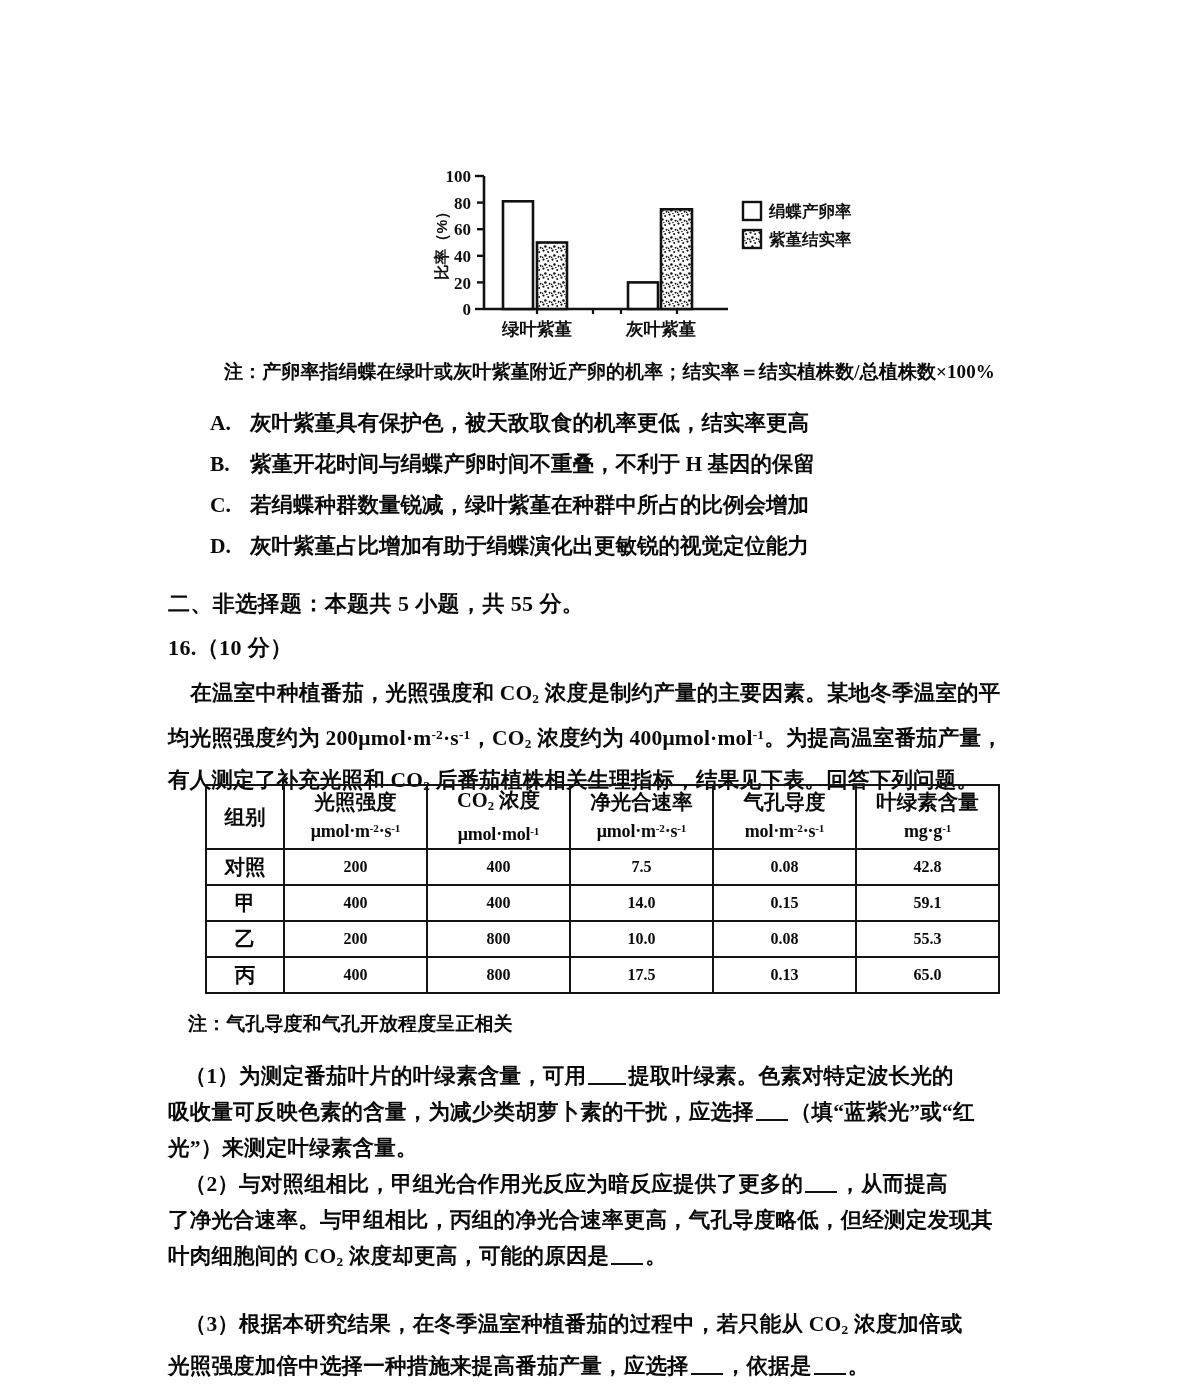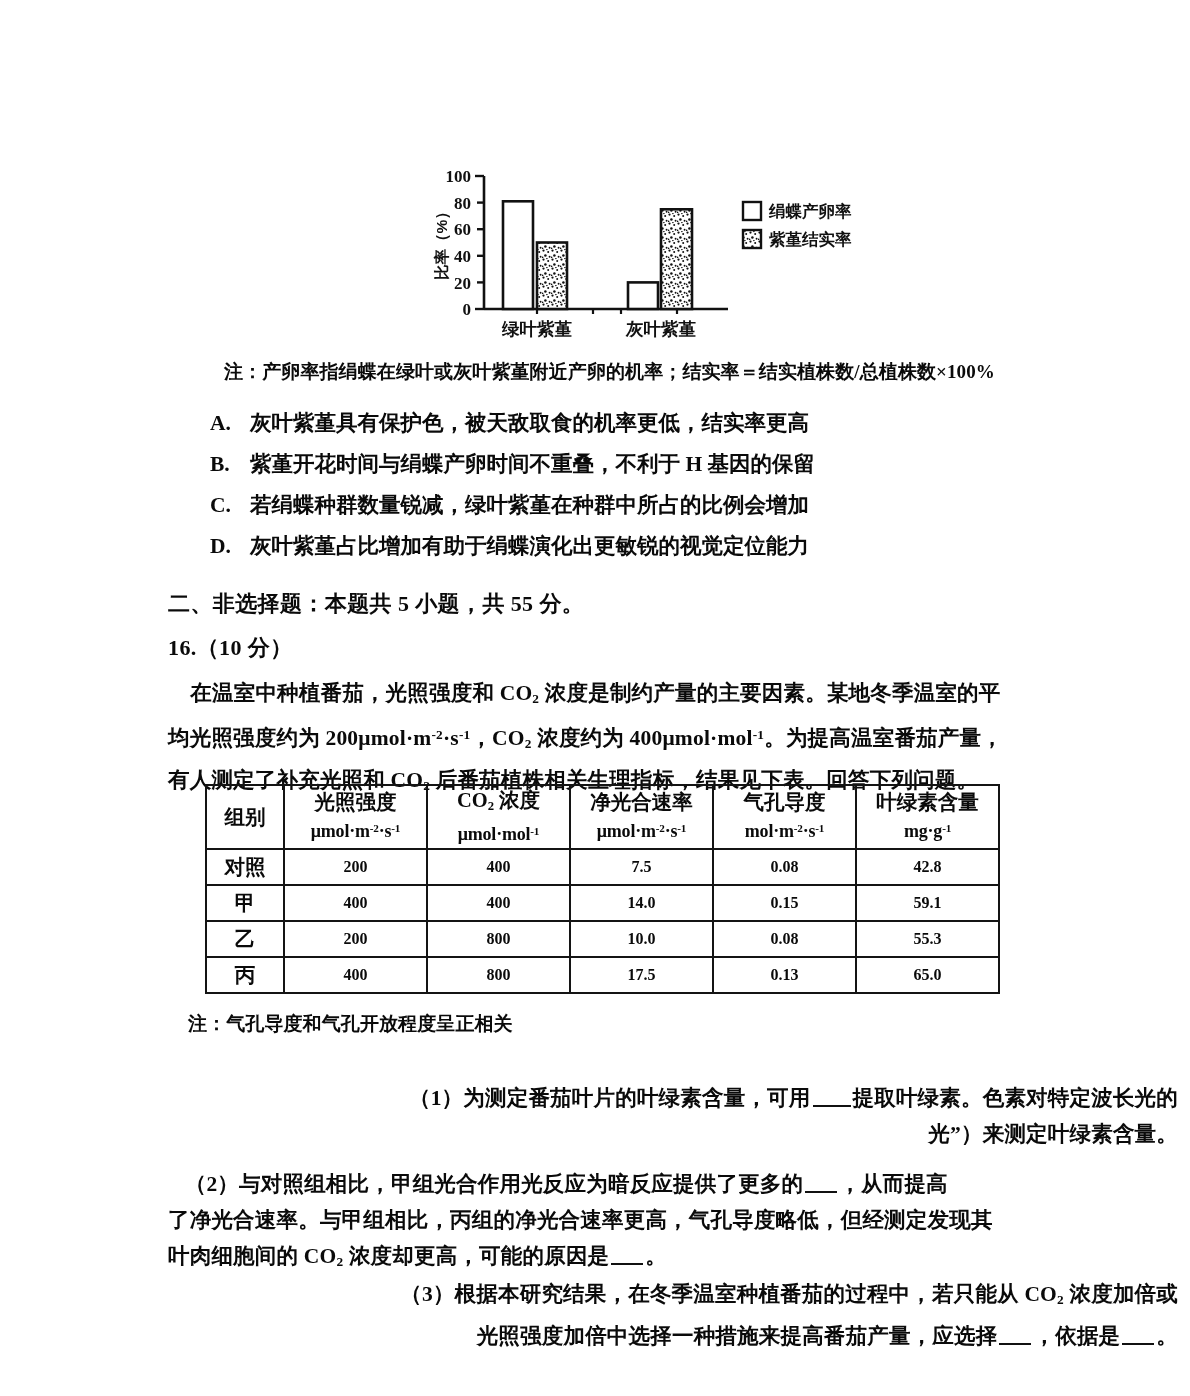--- a/index.html
+++ b/index.html
@@ -343,42 +343,45 @@
           <td>17.5</td>
           <td>0.13</td>
           <td>65.0</td>
         </tr>
       </tbody>
     </table>
   </div>
 
   <div class="note" style="left:188px; top:1010px;">注：气孔导度和气孔开放程度呈正相关</div>
 
-  <div class="para" style="left:168px; top:1080px; width:1010px;text-align:right;">
+  <div class="para" style="left:168px; top:1058px; width:1010px;">
     <span class="ln">
       &nbsp;&nbsp;&nbsp;（1）为测定番茄叶片的叶绿素含量，可用<span class="blank"></span>提取叶绿素。色素对特定波长光的
     </span>
     <span class="ln">
+      吸收量可反映色素的含量，为减少类胡萝卜素的干扰，应选择<span class="blank sm"></span>（填“蓝紫光”或“红
+    </span>
+    <span class="ln">
       光”）来测定叶绿素含量。
     </span>
   </div>
 
   <div class="para" style="left:168px; top:1166px; width:1010px;">
     <span class="ln">
       &nbsp;&nbsp;&nbsp;（2）与对照组相比，甲组光合作用光反应为暗反应提供了更多的<span class="blank sm"></span>，从而提高
     </span>
     <span class="ln">
       了净光合速率。与甲组相比，丙组的净光合速率更高，气孔导度略低，但经测定发现其
     </span>
     <span class="ln">
       叶肉细胞间的 CO<sub>2</sub> 浓度却更高，可能的原因是<span class="blank sm"></span>。
     </span>
   </div>
 
-  <div class="para" style="left:168px; top:1276px; width:1010px;text-align:right;">
+  <div class="para" style="left:168px; top:1306px; width:1010px;">
     <span class="ln">
       &nbsp;&nbsp;&nbsp;（3）根据本研究结果，在冬季温室种植番茄的过程中，若只能从 CO<sub>2</sub> 浓度加倍或
     </span>
     <span class="ln">
       光照强度加倍中选择一种措施来提高番茄产量，应选择<span class="blank sm"></span>，依据是<span class="blank sm"></span>。
     </span>
   </div>
 
 </div>
 

